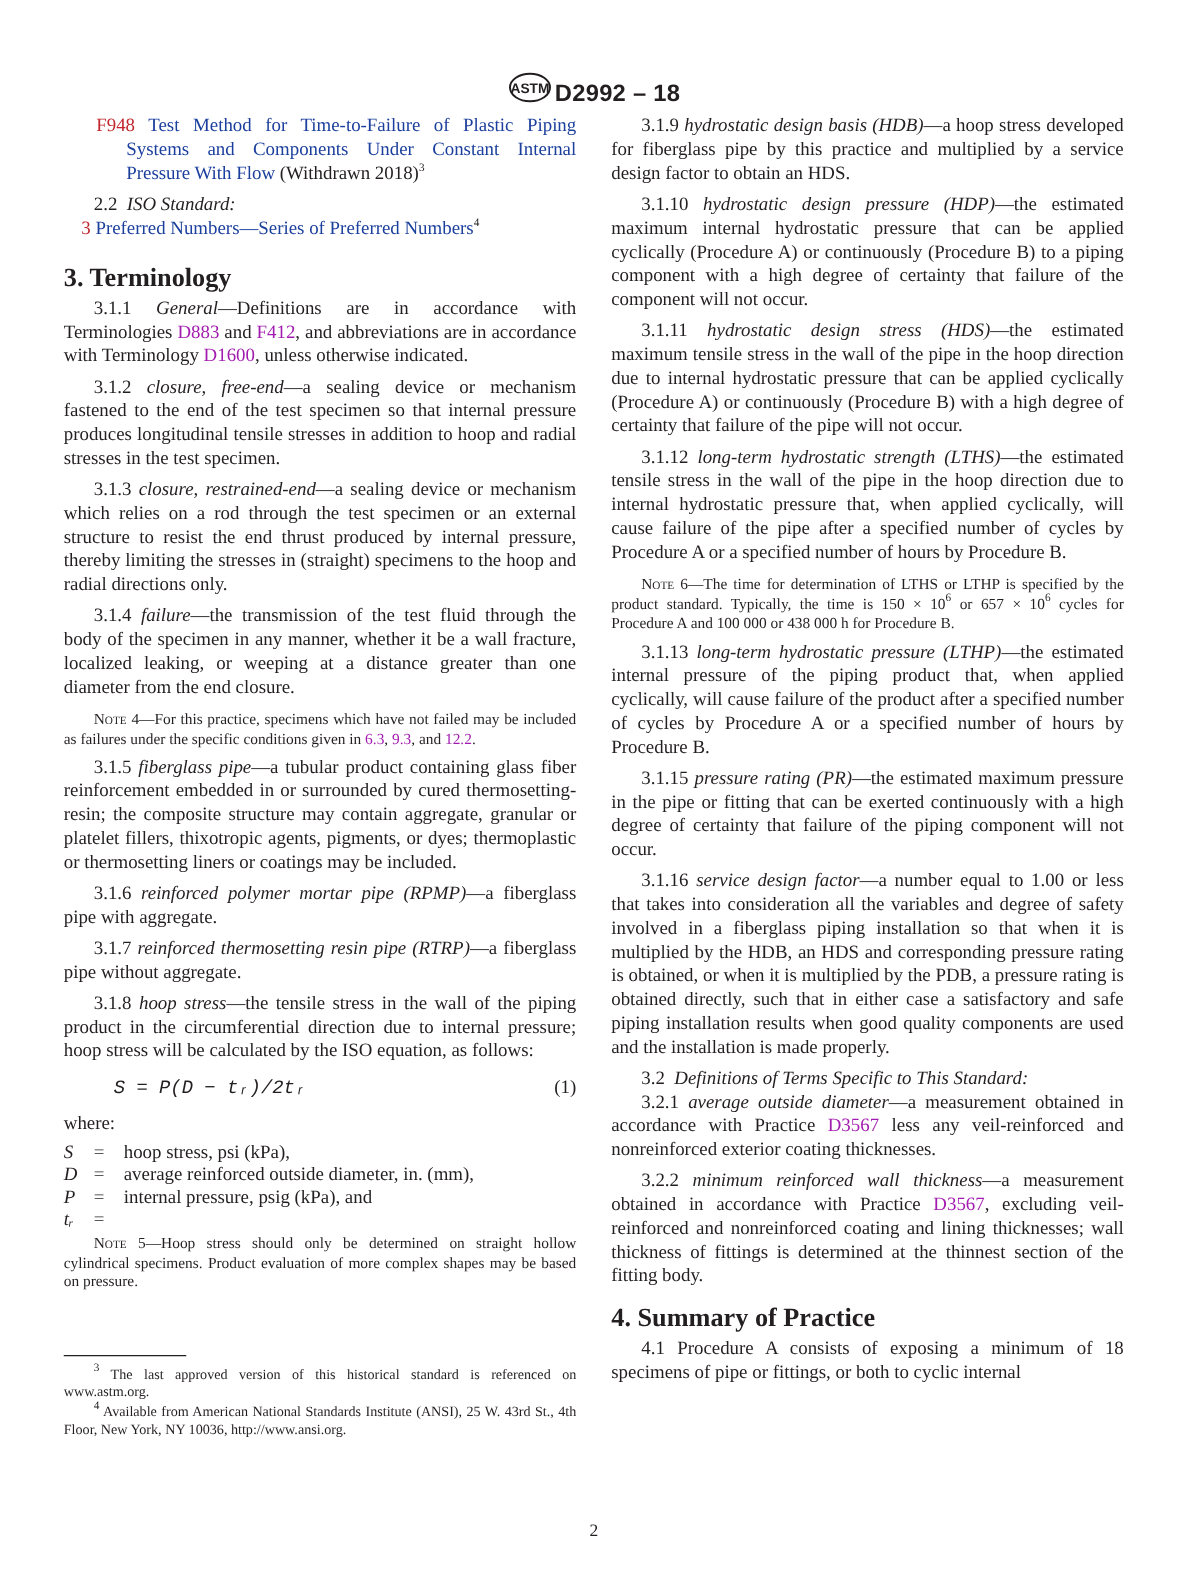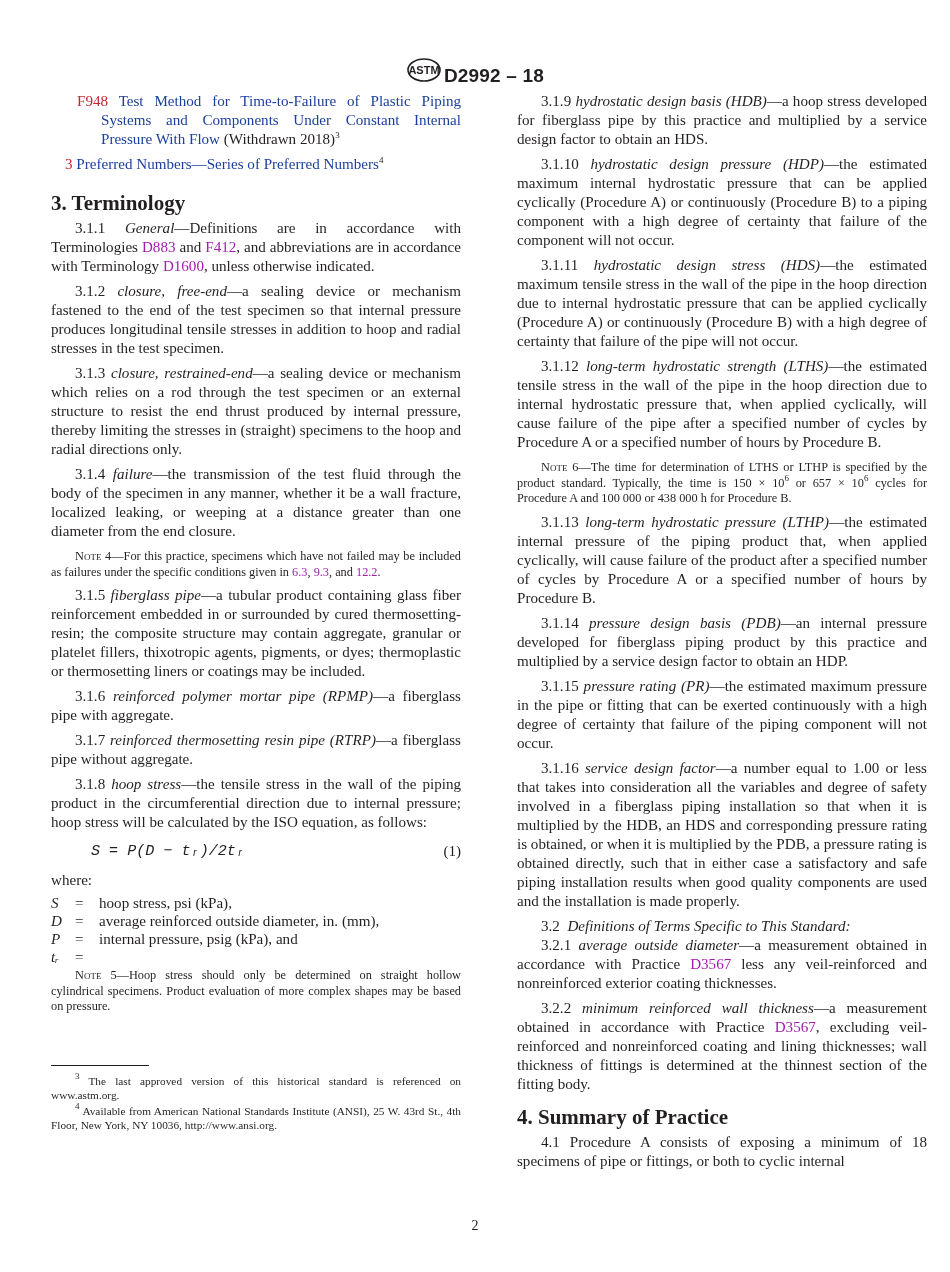--- a/index.html
+++ b/index.html
@@ -12,21 +12,21 @@
       position: absolute; top: 56px; left: 0; width: 950px; height: 28px;
       display: flex; justify-content: center; align-items: center; gap: 2px;
     }
     .logo { width: 36px; height: 26px; }
     .doc-id {
       font-family: "Liberation Sans", "DejaVu Sans", sans-serif;
       font-weight: bold; font-size: 19px; letter-spacing: 0.2px; margin-top: 12px;
     }
     .col { position: absolute; top: 92px; width: 410px; font-size: 15.1px; line-height: 19px; }
     .col.left { left: 51px; }
-    .col.right { left: 517px; }
+    .col.right { left: 489px; }
     p { margin: 0 0 6px 0; text-align: justify; text-indent: 24px; }
     .link { color: #a21caf; }
     .ref { text-indent: 0; padding-left: 24px; text-indent: -24px; margin-bottom: 6px; text-align: justify; margin-left: 14px;}
     .ref .code { color: #c1272d; }
     .ref .title { color: #1b3f9c; }
     h3 { font-size: 21px; margin: 14px 0 6px 0; font-weight: bold; }
     .note { font-size: 12.3px; line-height: 15.5px; text-indent: 24px; margin: 8px 0 6px 0; text-align: justify; }
     .smallcaps { font-variant: small-caps; }
     i { font-style: italic; }
     sup { font-size: 9px; line-height: 0; vertical-align: 6px; }
@@ -49,20 +49,21 @@
     <text x="18" y="17" font-family="Liberation Sans, sans-serif" font-weight="bold" font-size="11" text-anchor="middle" fill="#231f20">ASTM</text>
   </svg>
   <span class="doc-id">D2992 – 18</span>
 </div>
 
 <div class="col left">
   <div class="ref" style="margin-left:26px">
     <span class="code">F948</span>
     <span class="title">Test Method for Time-to-Failure of Plastic Piping Systems and Components Under Constant Internal Pressure With Flow</span><span> (Withdrawn 2018)</span><sup>3</sup>
   </div>
+  <p style="margin-bottom:0"><span>2.2</span>&nbsp; <i>ISO Standard:</i></p>
   <div class="ref" style="margin-left:14px">
     <span class="code">3</span>
     <span class="title">Preferred Numbers—Series of Preferred Numbers</span><sup>4</sup>
   </div>
 
   <h3 style="margin-top:20px">3.  Terminology</h3>
   <p>
     <span>3.1.1</span> <i>General</i><span>—Definitions are in accordance with Terminologies </span><span class="link">D883</span><span> and </span><span class="link">F412</span><span>, and abbreviations are in accordance with Terminology </span><span class="link">D1600</span><span>, unless otherwise indicated.</span>
   </p>
   <p><span>3.1.2</span> <i>closure, free-end</i><span>—a sealing device or mechanism fastened to the end of the test specimen so that internal pressure produces longitudinal tensile stresses in addition to hoop and radial stresses in the test specimen.</span></p>
@@ -114,21 +115,20 @@
 
 <div class="col right">
   <p><span>3.1.9</span> <i>hydrostatic design basis (HDB)</i><span>—a hoop stress developed for fiberglass pipe by this practice and multiplied by a service design factor to obtain an HDS.</span></p>
   <p><span>3.1.10</span> <i>hydrostatic design pressure (HDP)</i><span>—the estimated maximum internal hydrostatic pressure that can be applied cyclically (Procedure A) or continuously (Procedure B) to a piping component with a high degree of certainty that failure of the component will not occur.</span></p>
   <p><span>3.1.11</span> <i>hydrostatic design stress (HDS)</i><span>—the estimated maximum tensile stress in the wall of the pipe in the hoop direction due to internal hydrostatic pressure that can be applied cyclically (Procedure A) or continuously (Procedure B) with a high degree of certainty that failure of the pipe will not occur.</span></p>
   <p><span>3.1.12</span> <i>long-term hydrostatic strength (LTHS)</i><span>—the estimated tensile stress in the wall of the pipe in the hoop direction due to internal hydrostatic pressure that, when applied cyclically, will cause failure of the pipe after a specified number of cycles by Procedure A or a specified number of hours by Procedure B.</span></p>
   <div class="note">
     <span class="smallcaps">Note 6</span><span>—The time for determination of LTHS or LTHP is specified by the product standard. Typically, the time is 150 × 10</span><sup>6</sup><span> or 657 × 10</span><sup>6</sup><span> cycles for Procedure A and 100 000 or 438 000 h for Procedure B.</span>
   </div>
   <p><span>3.1.13</span> <i>long-term hydrostatic pressure (LTHP)</i><span>—the estimated internal pressure of the piping product that, when applied cyclically, will cause failure of the product after a specified number of cycles by Procedure A or a specified number of hours by Procedure B.</span></p>
-  <p><span>3.1.14</span> <i>pressure design basis (PDB)</i><span>—an internal pressure developed for fiberglass piping product by this practice and multiplied by a service design factor to obtain an HDP.</span></p>
   <p><span>3.1.15</span> <i>pressure rating (PR)</i><span>—the estimated maximum pressure in the pipe or fitting that can be exerted continuously with a high degree of certainty that failure of the piping component will not occur.</span></p>
   <p><span>3.1.16</span> <i>service design factor</i><span>—a number equal to 1.00 or less that takes into consideration all the variables and degree of safety involved in a fiberglass piping installation so that when it is multiplied by the HDB, an HDS and corresponding pressure rating is obtained, or when it is multiplied by the PDB, a pressure rating is obtained directly, such that in either case a satisfactory and safe piping installation results when good quality components are used and the installation is made properly.</span></p>
   <p style="margin-bottom:0"><span>3.2</span>&nbsp; <i>Definitions of Terms Specific to This Standard:</i></p>
   <p>
     <span>3.2.1</span> <i>average outside diameter</i><span>—a measurement obtained in accordance with Practice </span><span class="link">D3567</span><span> less any veil-reinforced and nonreinforced exterior coating thicknesses.</span>
   </p>
   <p>
     <span>3.2.2</span> <i>minimum reinforced wall thickness</i><span>—a measurement obtained in accordance with Practice </span><span class="link">D3567</span><span>, excluding veil-reinforced and nonreinforced coating and lining thicknesses; wall thickness of fittings is determined at the thinnest section of the fitting body.</span>
   </p>
   <h3>4.  Summary of Practice</h3>

